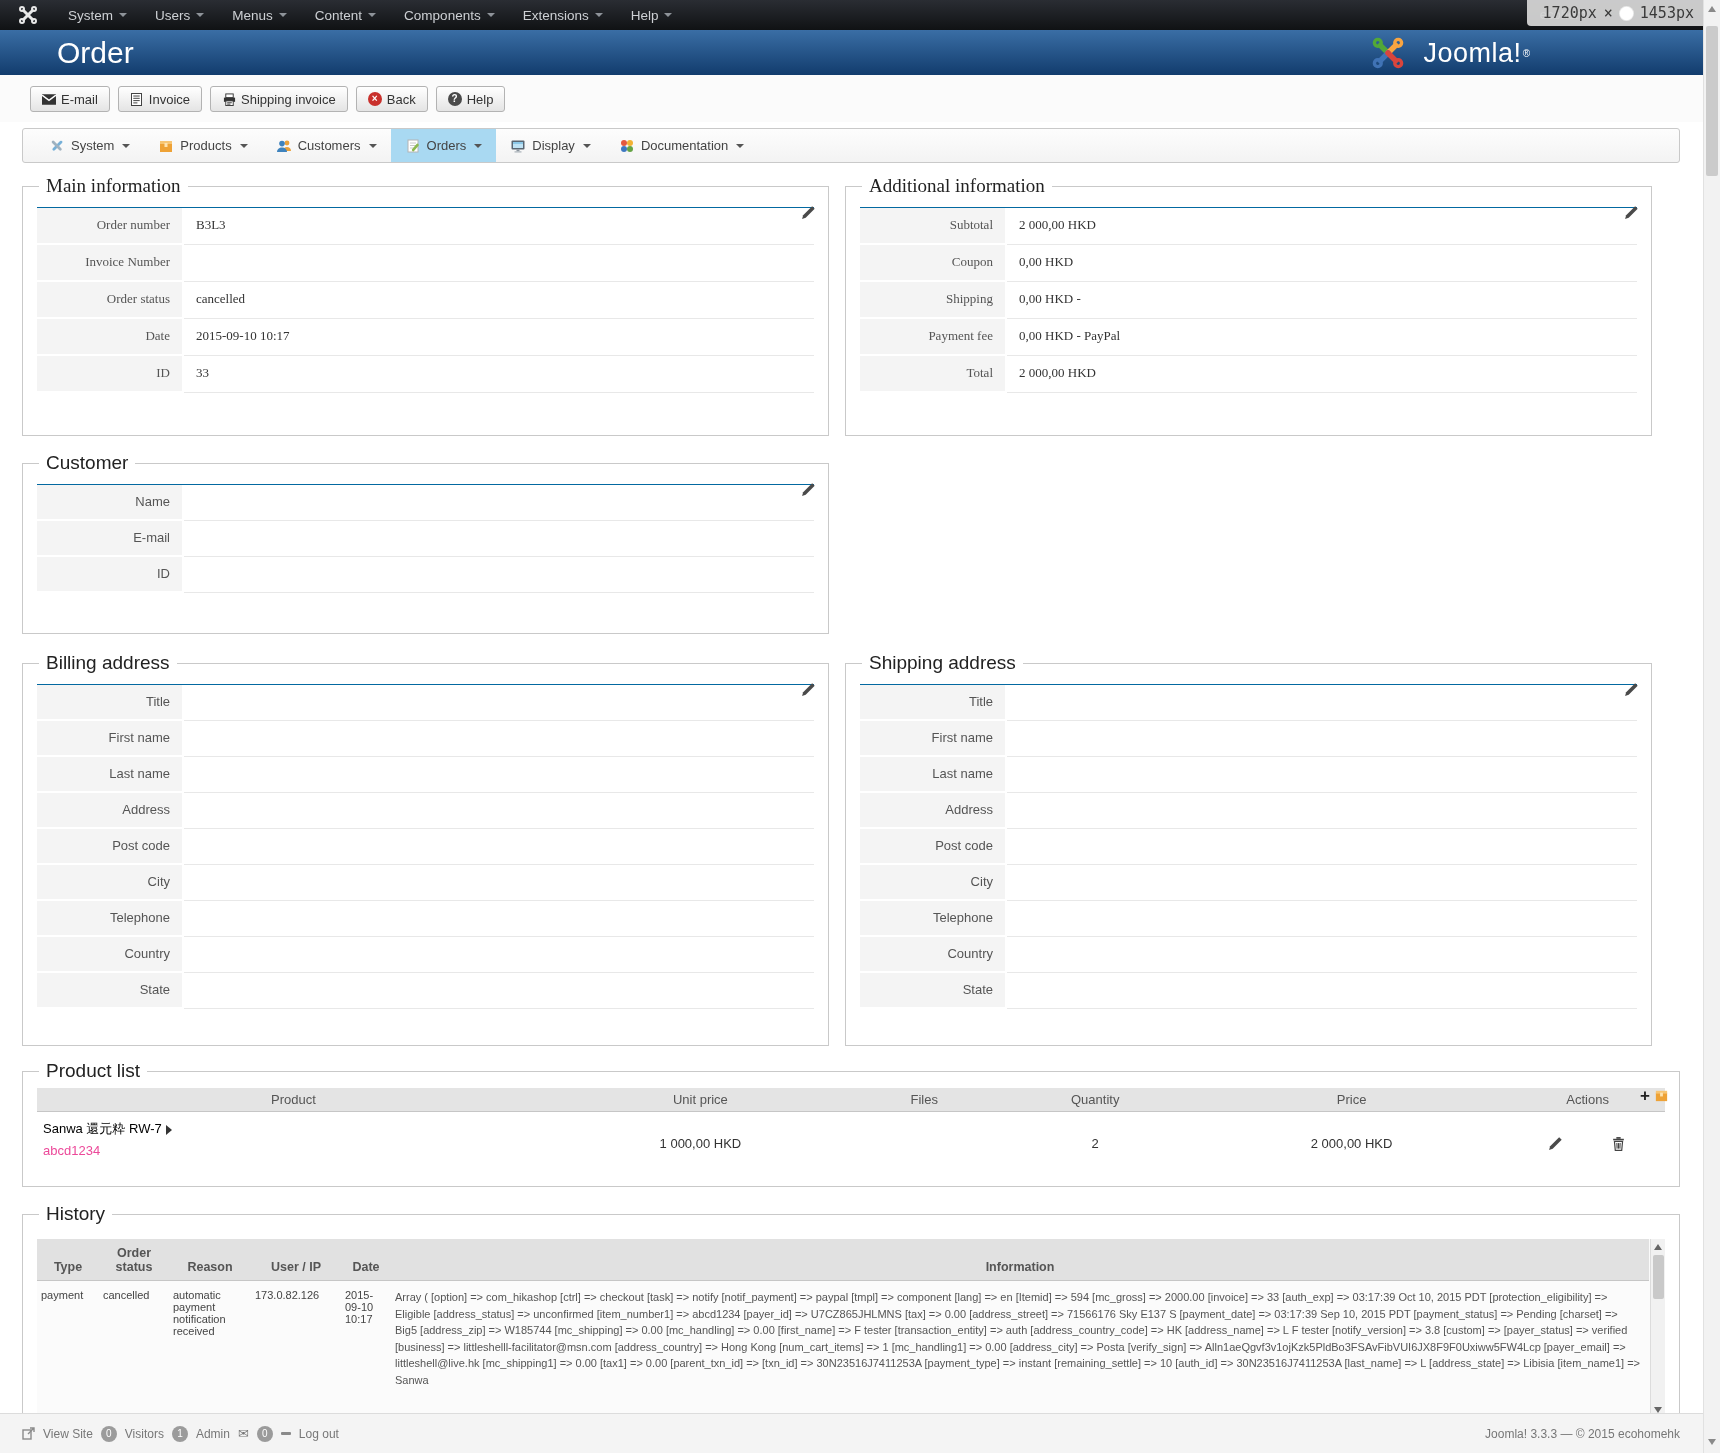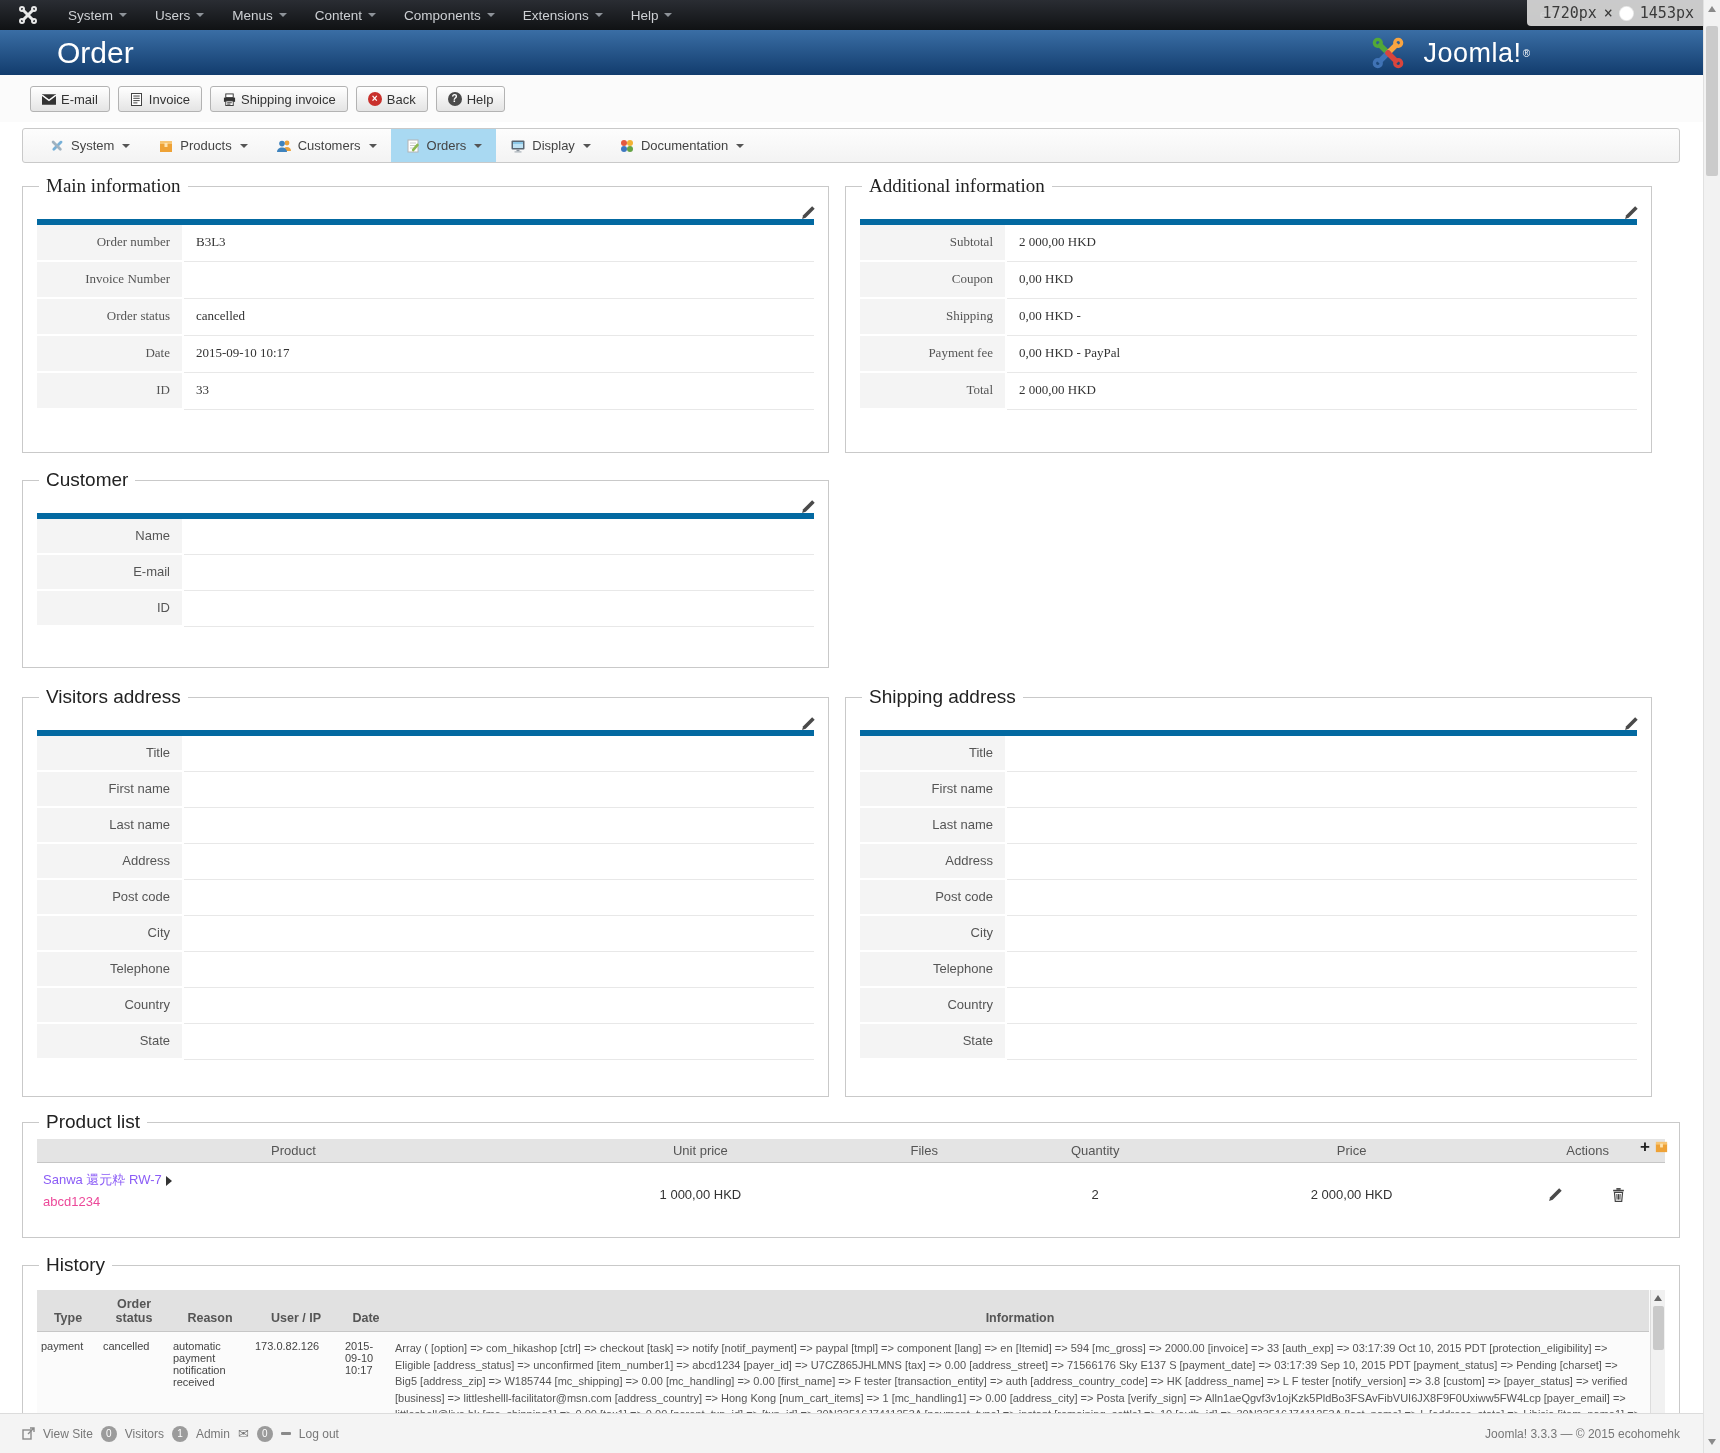--- a/index.html
+++ b/index.html
@@ -60,41 +60,41 @@
   .grid2 { display:grid; grid-template-columns:807px 807px; column-gap:16px; }
   fieldset { border:1px solid #c9c9c9; background:#fff; padding:6px 14px 42px; position:relative; }
   fieldset.short { padding-bottom:40px; }
   fieldset.addr { padding-bottom:36px; }
   fieldset.flat { padding-bottom:12px; }
   fieldset.hist { padding-bottom:20px; }
   legend { font-size:19px; color:#222; padding:0 7px; margin-left:2px; }
   .mt1 { margin-top:12px;font-family:Liberation Serif, serif; } .mt2 { margin-top:16px; } .mt3 { margin-top:18px; } .mt4 { margin-top:14px; }
   .edit-pencil { position:absolute; top:8px; right:12px; cursor:pointer; width:15px; height:15px; }
 
-  .kv-table { border-top:6px solid #0369a1; margin-top:16px; }
+  .kv-table { border-top:1px solid #0369a1; margin-top:4px; }
   .krow { display:flex; }
   .klabel { flex:none; width:145px; background:#f4f4f4; color:#555; text-align:right;
     padding:9px 12px 10px 6px; border-bottom:2px solid #fff; font-size:13px; }
   .kvalue { flex:1; margin-left:2px; padding:9px 12px 10px; border-bottom:1px solid #e8e8e8;
     color:#333; font-size:13px; min-height:36px; }
 
   
   .add-icons { position:absolute; top:5px; right:10px; display:flex; align-items:center; gap:4px; }
   .plus-ic { font-size:17px; font-weight:bold; color:#222; line-height:1; cursor:pointer; }
   .plist { margin-top:0; }
   .plist-head { display:flex; background:#e4e4e4; border-bottom:1px solid #c6c6c6; color:#555;
     font-size:13px; }
   .plist-head > div { padding:4px 0; text-align:center; }
   .plist-row { display:flex; min-height:62px; align-items:stretch; }
   .plist-row > div { display:flex; align-items:center; justify-content:center; }
   .pc-product { width:31.5%; } .pc-unit { width:18.5%; } .pc-files { width:9%; }
   .pc-qty { width:12%; } .pc-price { width:19.5%; } .pc-actions { width:9.5%; }
   .plist-row .pc-product { flex-direction:column; align-items:flex-start; justify-content:flex-start;
     padding:8px 0 0 6px; }
-  .p-link { color:#8b5cf6; text-decoration:none; cursor:pointer; }
+  .p-link { color:#000000; text-decoration:none; cursor:pointer; }
   .p-chev { display:inline-block; width:0; height:0; border-left:6px solid #333;
     border-top:5px solid transparent; border-bottom:5px solid transparent; margin-left:4px;
     vertical-align:middle; }
   .p-code { color:#ec4899; margin-top:5px; }
   .act-ic { width:15px; height:15px; cursor:pointer; display:inline-flex; }
   .plist-row .pc-actions { justify-content:space-around; padding:0 14px; }
 
   
   .history-scroll { position:relative; margin-top:8px; height:180px; background:#fbfbfb;
     overflow:hidden; padding-right:16px; border-bottom:1px solid #e5e5e5; }
@@ -412,21 +412,21 @@
               <div class="klabel">ID</div>
               <div class="kvalue"></div>
             </div>
         </div>
       </fieldset>
       <div></div>
     </div>
 
     <div class="grid2 mt3">
       <fieldset class="addr">
-        <legend>Visitors address</legend>
+        <legend>Billing address</legend>
         <span class="edit-pencil"><svg viewBox="0 0 14 14" width="15" height="15">
               <path d="M1 13l1-3.4L10.4 1.2 12.8 3.6 4.4 12z" fill="#4a4a4a"></path>
             </svg></span>
         <div class="kv-table">
           <div class="krow">
               <div class="klabel">Title</div>
               <div class="kvalue"></div>
             </div>
           <div class="krow">
               <div class="klabel">First name</div>

